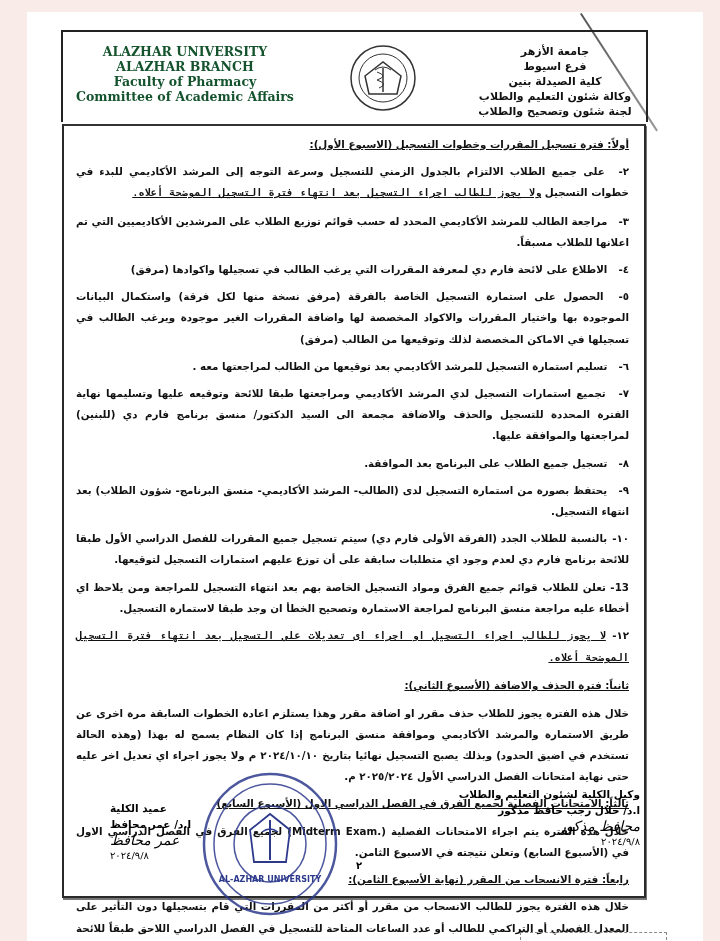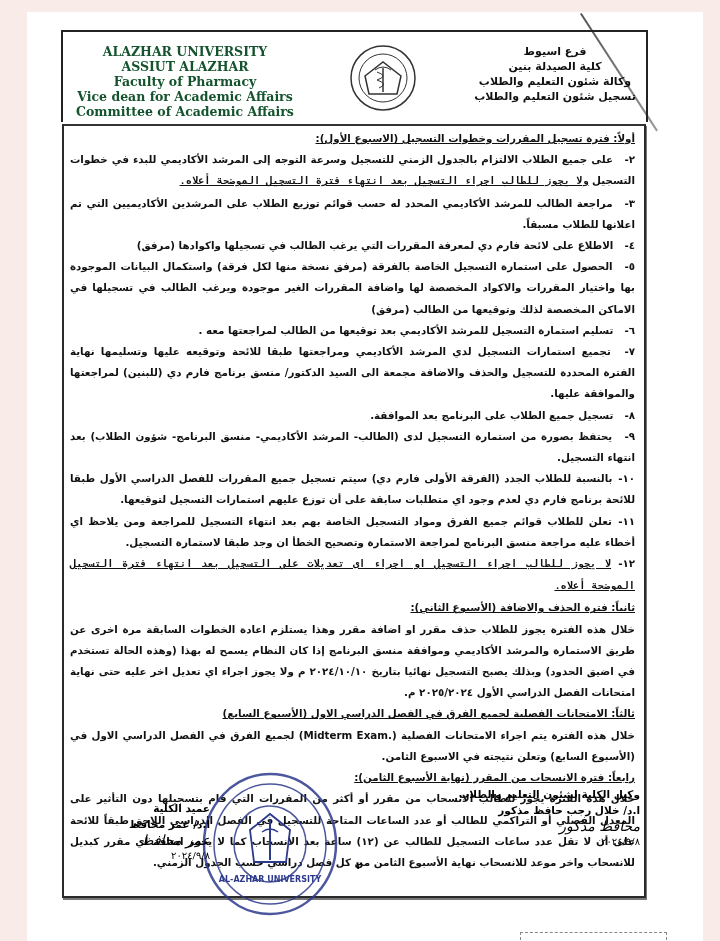--- a/index.html
+++ b/index.html
@@ -38,32 +38,32 @@
   .body-box {
     position: absolute; left: 62px; top: 124px; width: 580px; height: 770px;
     border: 2px solid #2a2a2a; border-top: 2px solid #333;
     box-shadow: 1px 2px 0 #777;
   }
   .content {
     position: absolute; left: 70px; top: 128px; width: 565px;
     direction: rtl; text-align: justify; color: #111;
     font-size: 10.3px; line-height: 21.2px; font-weight: bold;
   }
-  .content p { margin: 0; }
+  .content p { margin: 6px; }
   .sec-title { text-decoration: underline; }
   .item { padding-right: 0; }
   .item .num { display: inline-block; min-width: 18px; }
   .u { text-decoration: underline; font-family: Liberation Mono, monospace; }
   .sig-right {
     position: absolute; left: 440px; top: 786px; width: 200px;
     direction: rtl; text-align: right; font-size: 10.5px; line-height: 16px; font-weight: bold;
   }
   .sig-left {
     position: absolute; left: 110px; top: 800px; width: 100px;
-    direction: rtl; text-align: right; font-size: 10.5px; line-height: 16px; font-weight: bold;
+    direction: rtl; text-align: left; font-size: 10.5px; line-height: 16px; font-weight: bold;
   }
   .scrawl {
     font-family: "DejaVu Serif", serif; font-style: italic; font-weight: normal; font-size: 14px;
   }
   .date-hand { font-family: "DejaVu Serif", serif; font-weight: normal; font-size: 10px; letter-spacing: 1px; }
   .stamp {
     position: absolute; left: 200px; top: 770px; width: 140px; height: 148px;
   }
   .page-num {
     position: absolute; left: 356px; top: 860px; font-size: 10px; font-weight: bold;
@@ -76,57 +76,57 @@
 </head>
 <body>
 
 <div class="sheet"></div>
 <div class="fold"></div>
 
 <div class="header-box"></div>
 
 <div class="en-head">
   <div>ALAZHAR UNIVERSITY</div>
-  <div>ASSIUT ALAZHAR</div>
+  <div>ALAZHAR BRANCH</div>
   <div>Faculty of Pharmacy</div>
-  <div>Vice dean for Academic Affairs</div>
   <div>Committee of Academic Affairs</div>
 </div>
 
 <svg class="logo" viewBox="0 0 68 72">
   <circle cx="34" cy="36" r="32" fill="none" stroke="#333" stroke-width="1.5"></circle>
   <circle cx="34" cy="36" r="24" fill="none" stroke="#333" stroke-width="1"></circle>
   <path d="M16 34 L34 20 L52 34 L48 52 L20 52 Z" fill="none" stroke="#333" stroke-width="1.5"></path>
   <line x1="34" y1="26" x2="34" y2="50" stroke="#333" stroke-width="1.5"></line>
   <path d="M28 30 Q40 34 28 38 Q40 42 30 46" fill="none" stroke="#333" stroke-width="1"></path>
   <path d="M26 28 Q34 22 42 28" fill="none" stroke="#333" stroke-width="1"></path>
 </svg>
 
 <div class="ar-head">
+  <div>جامعة الأزهر</div>
   <div>فرع اسيوط</div>
   <div>كلية الصيدلة بنين</div>
   <div>وكالة شئون التعليم والطلاب</div>
-  <div>تسجيل شئون التعليم والطلاب</div>
+  <div>لجنة شئون وتصحيح والطلاب</div>
 </div>
 
 <div class="body-box"></div>
 
 <div class="content">
   <p class="sec-title">أولاً: فترة تسجيل المقررات وخطوات التسجيل (الاسبوع الأول):</p>
 
   <p class="item"><span class="num">٢-</span> <span>على جميع الطلاب الالتزام بالجدول الزمني للتسجيل وسرعة التوجه إلى المرشد الأكاديمي للبدء في خطوات التسجيل</span> <span class="u">ولا يجوز للطالب اجراء التسجيل بعد انتهاء فترة التسجيل الموضحة أعلاه.</span></p>
   <p class="item"><span class="num">٣-</span> <span>مراجعة الطالب للمرشد الأكاديمي المحدد له حسب قوائم توزيع الطلاب على المرشدين الأكاديميين التي تم اعلانها للطلاب مسبقاً.</span></p>
   <p class="item"><span class="num">٤-</span> <span>الاطلاع على لائحة فارم دي لمعرفة المقررات التي يرغب الطالب في تسجيلها واكوادها (مرفق)</span></p>
   <p class="item"><span class="num">٥-</span> <span>الحصول على استمارة التسجيل الخاصة بالفرقة (مرفق نسخة منها لكل فرقة) واستكمال البيانات الموجودة بها واختيار المقررات والاكواد المخصصة لها واضافة المقررات الغير موجودة ويرغب الطالب في تسجيلها في الاماكن المخصصة لذلك وتوقيعها من الطالب (مرفق)</span></p>
   <p class="item"><span class="num">٦-</span> <span>تسليم استمارة التسجيل للمرشد الأكاديمي بعد توقيعها من الطالب لمراجعتها معه .</span></p>
   <p class="item"><span class="num">٧-</span> <span>تجميع استمارات التسجيل لدي المرشد الأكاديمي ومراجعتها طبقا للائحة وتوقيعه عليها وتسليمها نهاية الفترة المحددة للتسجيل والحذف والاضافة مجمعة الى السيد الدكتور/ منسق برنامج فارم دي (للبنين) لمراجعتها والموافقة عليها.</span></p>
   <p class="item"><span class="num">٨-</span> <span>تسجيل جميع الطلاب على البرنامج بعد الموافقة.</span></p>
   <p class="item"><span class="num">٩-</span> <span>يحتفظ بصورة من استمارة التسجيل لدى (الطالب- المرشد الأكاديمي- منسق البرنامج- شؤون الطلاب) بعد انتهاء التسجيل.</span></p>
   <p class="item"><span class="num">١٠-</span> <span>بالنسبة للطلاب الجدد (الفرقة الأولى فارم دي) سيتم تسجيل جميع المقررات للفصل الدراسي الأول طبقا للائحة برنامج فارم دي لعدم وجود اي متطلبات سابقة على أن توزع عليهم استمارات التسجيل لتوقيعها.</span></p>
-  <p class="item"><span class="num">١١-</span> <span>تعلن للطلاب قوائم جميع الفرق ومواد التسجيل الخاصة بهم بعد انتهاء التسجيل للمراجعة ومن يلاحظ اي أخطاء عليه مراجعة منسق البرنامج لمراجعة الاستمارة وتصحيح الخطأ ان وجد طبقا لاستمارة التسجيل.</span></p>
+  <p class="item"><span class="num">13-</span> <span>تعلن للطلاب قوائم جميع الفرق ومواد التسجيل الخاصة بهم بعد انتهاء التسجيل للمراجعة ومن يلاحظ اي أخطاء عليه مراجعة منسق البرنامج لمراجعة الاستمارة وتصحيح الخطأ ان وجد طبقا لاستمارة التسجيل.</span></p>
   <p class="item"><span class="num">١٢-</span> <span class="u">لا يجوز للطالب اجراء التسجيل او اجراء اى تعديلات على التسجيل بعد انتهاء فترة التسجيل الموضحة أعلاه.</span></p>
 
   <p class="sec-title">ثانياً: فترة الحذف والاضافة (الأسبوع الثاني):</p>
   <p>خلال هذه الفترة يجوز للطلاب حذف مقرر او اضافة مقرر وهذا يستلزم اعادة الخطوات السابقة مرة اخرى عن طريق الاستمارة والمرشد الأكاديمي وموافقة منسق البرنامج إذا كان النظام يسمح له بهذا (وهذه الحالة تستخدم في اضيق الحدود) وبذلك يصبح التسجيل نهائيا بتاريخ ٢٠٢٤/١٠/١٠ م ولا يجوز اجراء اي تعديل اخر عليه حتى نهاية امتحانات الفصل الدراسي الأول ٢٠٢٥/٢٠٢٤ م.</p>
 
   <p class="sec-title">ثالثاً: الامتحانات الفصلية لجميع الفرق في الفصل الدراسي الاول (الأسبوع السابع)</p>
   <p>خلال هذه الفترة يتم اجراء الامتحانات الفصلية (.Midterm Exam) لجميع الفرق في الفصل الدراسي الاول في (الأسبوع السابع) وتعلن نتيجته في الاسبوع الثامن.</p>
 
   <p class="sec-title">رابعاً: فترة الانسحاب من المقرر (نهاية الأسبوع الثامن):</p>
   <p>خلال هذه الفترة يجوز للطالب الانسحاب من مقرر أو أكثر من المقررات التي قام بتسجيلها دون التأثير على المعدل الفصلي أو التراكمي للطالب أو عدد الساعات المتاحة للتسجيل في الفصل الدراسي اللاحق طبقاً للائحة على أن لا تقل عدد ساعات التسجيل للطالب عن (١٢) ساعة بعد الانسحاب كما لا يجوز اضافة اي مقرر كبديل للانسحاب واخر موعد للانسحاب نهاية الأسبوع الثامن من كل فصل دراسي حسب الجدول الزمني.</p>

